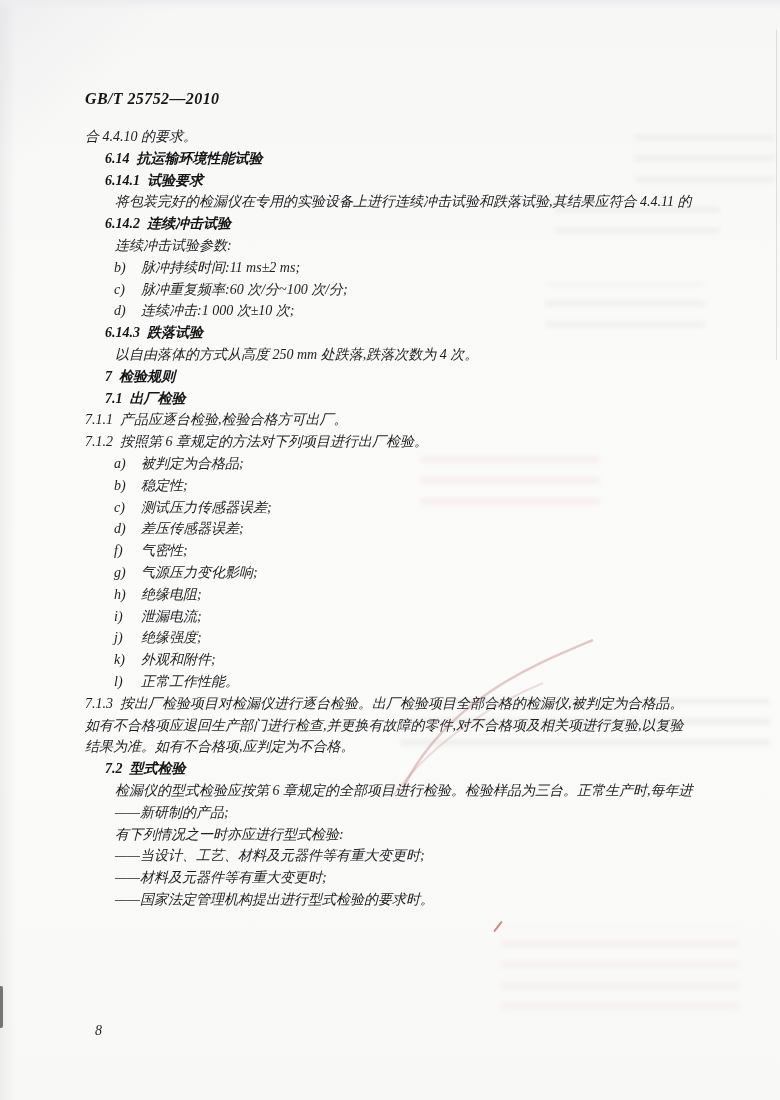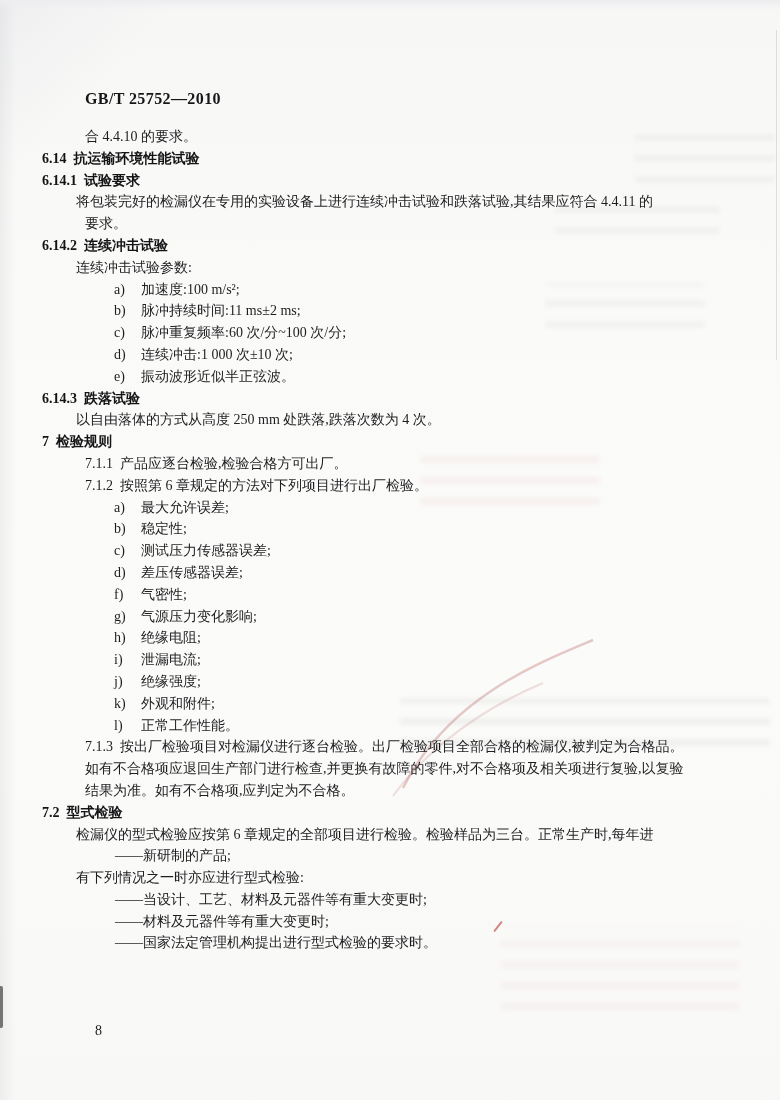--- a/index.html
+++ b/index.html
@@ -6,31 +6,32 @@
   body{width:780px;height:1100px;overflow:hidden;background:#9a9a9a;}
   .page{
     position:relative;width:780px;height:1100px;overflow:hidden;
     background:
       linear-gradient(180deg, #ededf0 0px, rgba(237,237,240,0) 10px),
       linear-gradient(90deg, rgba(210,211,216,0.30) 0px, rgba(210,211,216,0) 16px),
       linear-gradient(135deg, rgba(222,223,228,0.35) 0px, rgba(222,223,228,0) 130px),
       linear-gradient(180deg, #f7f7f6 0%, #fafaf8 30%, #fbfbf9 60%, #f8f8f6 100%);
     font-family:"Liberation Serif","DejaVu Serif",serif;
     color:#1d1d20;
+    font-style:italic;
   }
   .doc-header{
     position:absolute;left:85px;top:90px;
     font-size:16px;font-weight:700;letter-spacing:0.4px;
     white-space:pre;color:#17171a;
   }
   .content{position:absolute;left:0;top:126px;width:760px;}
   .line{height:21.8px;line-height:21.8px;font-size:14px;white-space:pre;color:#1d1d20;}
-  .line.h{margin-left:42px;font-weight:700;color:#141416;}
+  .line.h{margin-left:105px;font-weight:700;color:#141416;}
   .line.body{margin-left:85px;}
-  .line.indent{margin-left:76px;}
+  .line.indent{margin-left:115px;}
   .line.dash{margin-left:115px;}
   .line.list{margin-left:114px;}
   .marker{display:inline-block;width:27px;}
   .page-number{position:absolute;left:95px;top:1021px;font-size:14px;line-height:20px;}
   
   .artifact{position:absolute;pointer-events:none;}
   .ghost{
     background:repeating-linear-gradient(0deg,
       rgba(135,135,148,0.13) 0px, rgba(135,135,148,0.13) 7px,
       rgba(135,135,148,0) 7px, rgba(135,135,148,0) 21px);
@@ -66,34 +67,32 @@
   <div class="artifact corner-mark"></div>
   <div class="artifact red-speck"></div>
 
   <div class="doc-header">GB/T 25752—2010</div>
 
   <div class="content" id="content">
       <div class="line body">合 4.4.10 的要求。</div>
       <div class="line h">6.14  抗运输环境性能试验</div>
       <div class="line h">6.14.1  试验要求</div>
       <div class="line indent">将包装完好的检漏仪在专用的实验设备上进行连续冲击试验和跌落试验,其结果应符合 4.4.11 的</div>
-      <div class="line body">要求。</div>
       <div class="line h">6.14.2  连续冲击试验</div>
       <div class="line indent">连续冲击试验参数:</div>
-      <div class="line list"><span class="marker">a)</span><span>加速度:100 m/s²;</span></div>
       <div class="line list"><span class="marker">b)</span><span>脉冲持续时间:11 ms±2 ms;</span></div>
       <div class="line list"><span class="marker">c)</span><span>脉冲重复频率:60 次/分~100 次/分;</span></div>
       <div class="line list"><span class="marker">d)</span><span>连续冲击:1 000 次±10 次;</span></div>
-      <div class="line list"><span class="marker">e)</span><span>振动波形近似半正弦波。</span></div>
       <div class="line h">6.14.3  跌落试验</div>
       <div class="line indent">以自由落体的方式从高度 250 mm 处跌落,跌落次数为 4 次。</div>
       <div class="line h">7  检验规则</div>
+      <div class="line h">7.1  出厂检验</div>
       <div class="line body">7.1.1  产品应逐台检验,检验合格方可出厂。</div>
       <div class="line body">7.1.2  按照第 6 章规定的方法对下列项目进行出厂检验。</div>
-      <div class="line list"><span class="marker">a)</span><span>最大允许误差;</span></div>
+      <div class="line list"><span class="marker">a)</span><span>被判定为合格品;</span></div>
       <div class="line list"><span class="marker">b)</span><span>稳定性;</span></div>
       <div class="line list"><span class="marker">c)</span><span>测试压力传感器误差;</span></div>
       <div class="line list"><span class="marker">d)</span><span>差压传感器误差;</span></div>
       <div class="line list"><span class="marker">f)</span><span>气密性;</span></div>
       <div class="line list"><span class="marker">g)</span><span>气源压力变化影响;</span></div>
       <div class="line list"><span class="marker">h)</span><span>绝缘电阻;</span></div>
       <div class="line list"><span class="marker">i)</span><span>泄漏电流;</span></div>
       <div class="line list"><span class="marker">j)</span><span>绝缘强度;</span></div>
       <div class="line list"><span class="marker">k)</span><span>外观和附件;</span></div>
       <div class="line list"><span class="marker">l)</span><span>正常工作性能。</span></div>

